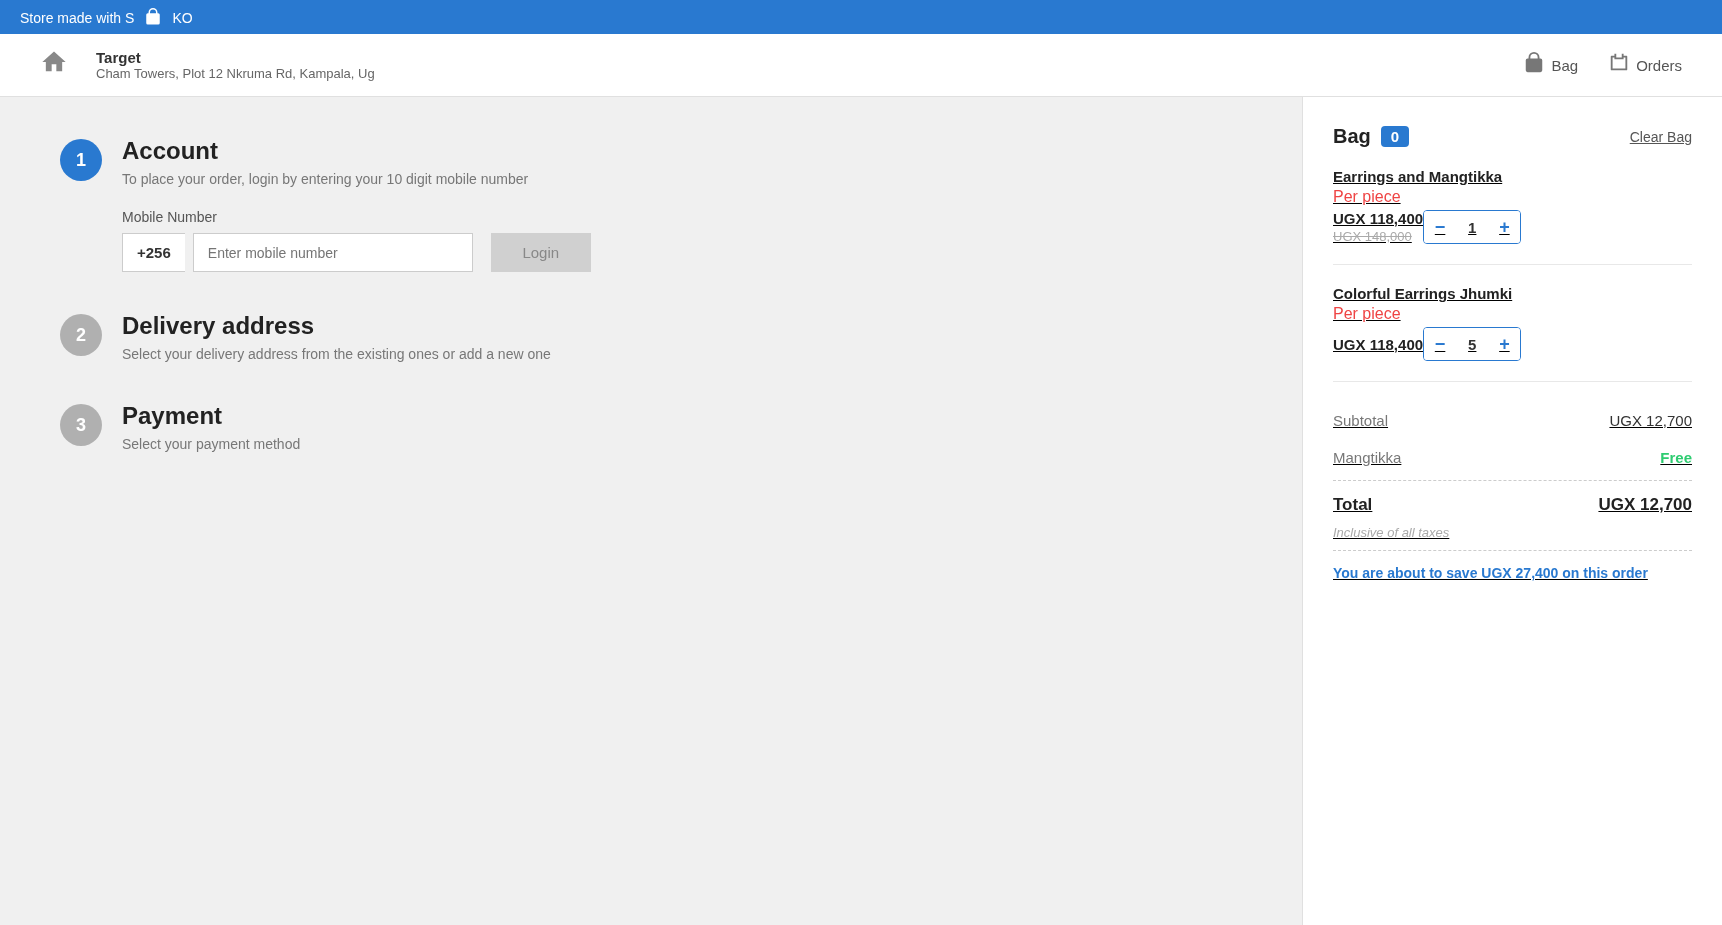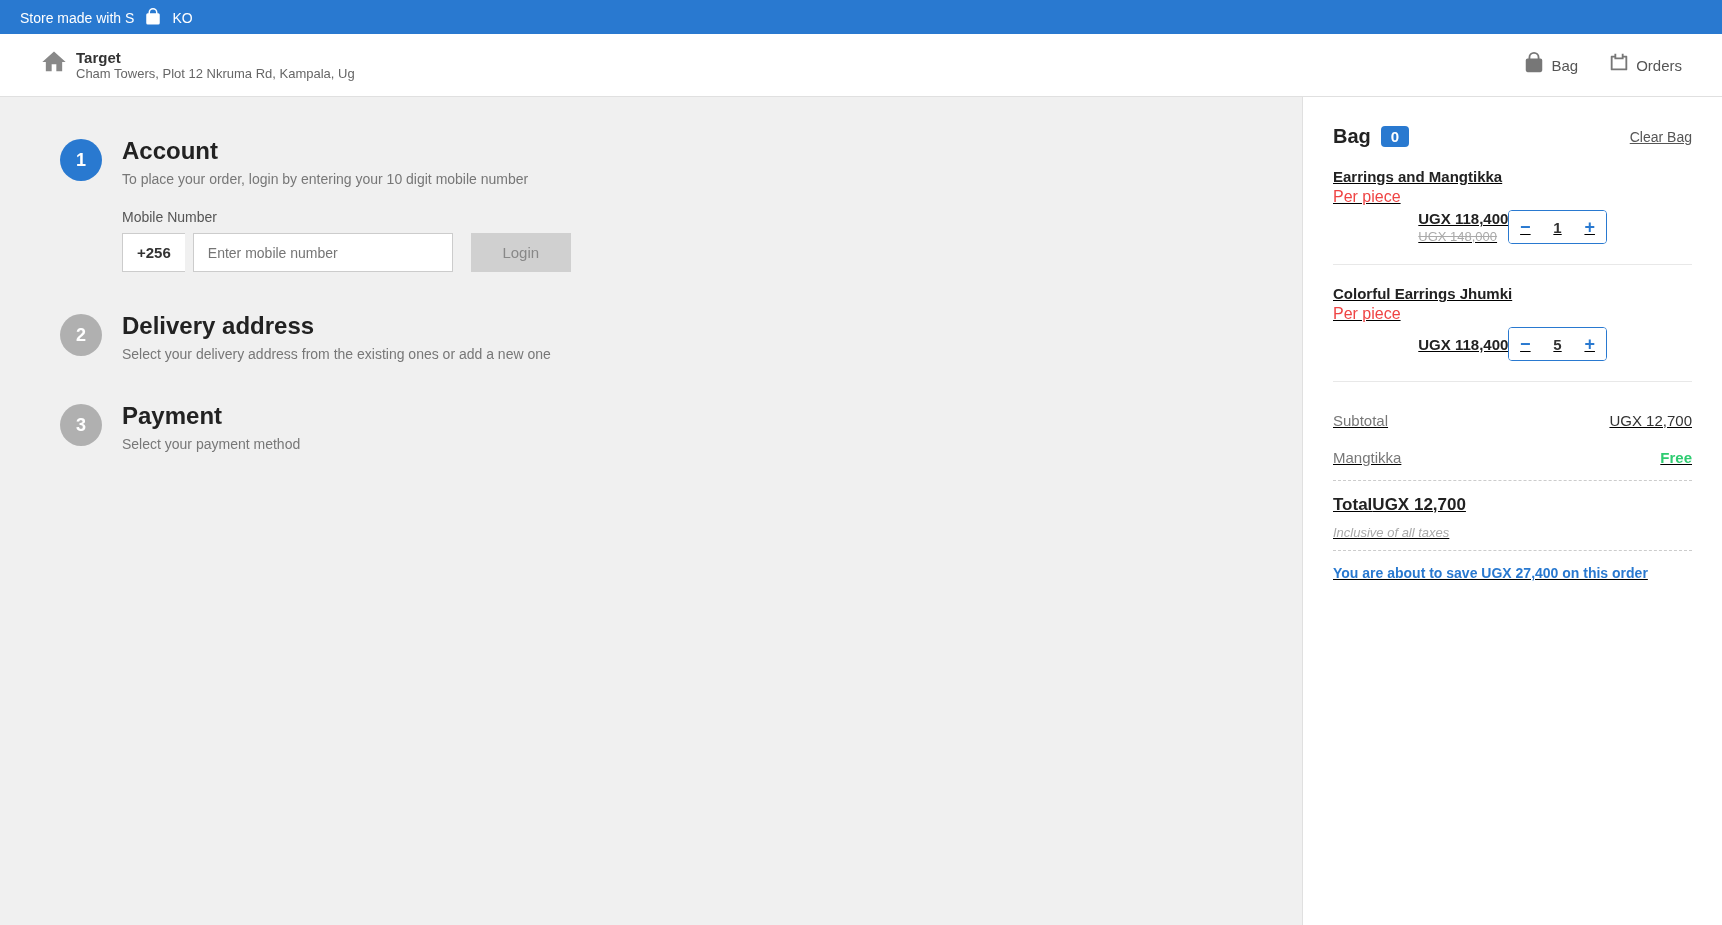--- a/index.html
+++ b/index.html
@@ -21,21 +21,21 @@
       background: white;
       padding: 14px 40px;
       display: flex;
       align-items: center;
       justify-content: space-between;
       border-bottom: 1px solid #e0e0e0;
     }
     .header-left {
       display: flex;
       align-items: center;
-      gap: 8px;
+      gap: 28px;
     }
     .home-icon {
       color: #888;
       font-size: 22px;
     }
     .store-name {
       font-weight: bold;
       font-size: 15px;
       color: #333;
     }
@@ -132,21 +132,21 @@
       color: #333;
       font-weight: bold;
       display: flex;
       align-items: center;
     }
     .phone-input {
       border: 1px solid #ccc;
       padding: 10px 14px;
       font-size: 14px;
       color: #999;
-      width: 260px;
+      width: 280px;
       outline: none;
       background: white;
     }
     .login-btn {
       background: #d0d0d0;
       color: #888;
       border: none;
       padding: 10px 30px;
       font-size: 15px;
       cursor: pointer;
@@ -209,21 +209,21 @@
       margin-bottom: 3px;
     }
     .product-unit {
       font-size: 16px;
       color: #ef4444;
       margin-bottom: 4px;
     }
     .product-price-row {
       display: flex;
       align-items: center;
-      justify-content: center;
+      justify-content: flex-start;
     }
     .product-price {
       font-size: 15px;
       font-weight: bold;
       color: #222;
     }
     .product-price-old {
       font-size: 13px;
       color: #aaa;
       text-decoration: line-through;
@@ -281,21 +281,21 @@
       color: #2ecc71;
       font-weight: bold;
     }
     .summary-divider {
       border: none;
       border-top: 1px dashed #ccc;
       margin: 4px 0;
     }
     .total-row {
       display: flex;
-      justify-content: flex-start;
+      justify-content: space-between;
       align-items: center;
       padding: 10px 0;
     }
     .total-label {
       font-size: 17px;
       font-weight: bold;
       color: #222;
     }
     .total-value {
       font-size: 17px;

